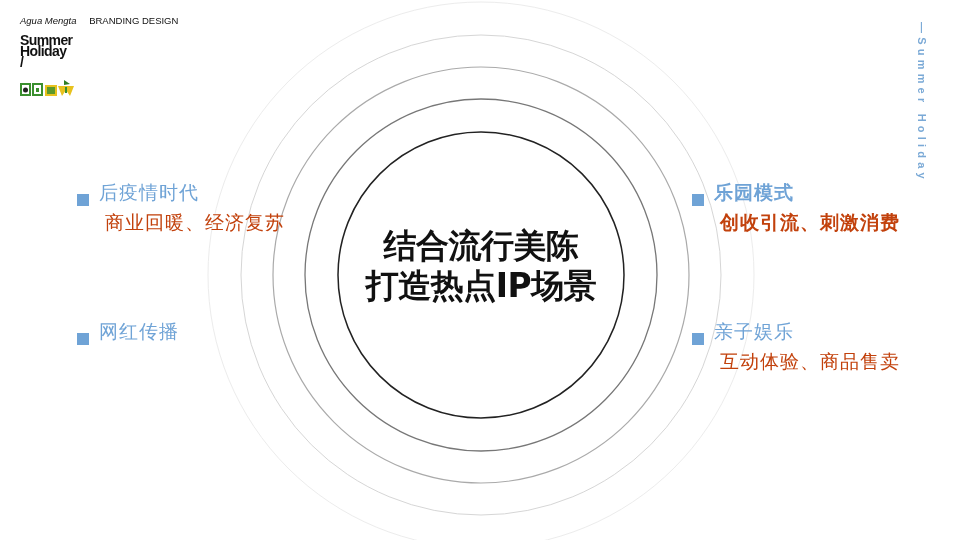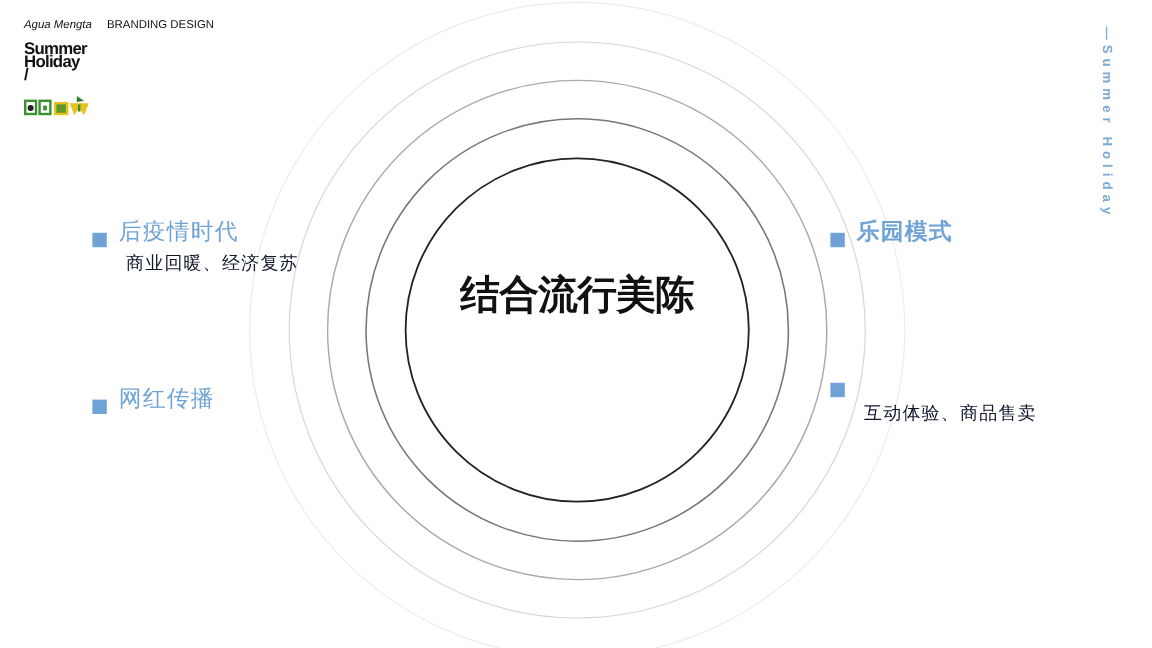--- a/index.html
+++ b/index.html
@@ -29,21 +29,21 @@
       color: #7aa9d6; font-weight: bold; font-size: 11px; letter-spacing: 4.2px;
       font-family: "Liberation Sans", sans-serif; white-space: nowrap;
     }
     .item { position: absolute; }
     .item .head { display: flex; align-items: flex-end; white-space: nowrap; }
     .item .bullet {
       width: 12px; height: 12px; background: #6fa3d6; margin-right: 10px;
     }
     .item .title { font-size: 19px; color: #6fa3d6; letter-spacing: 1px; }
     .item .desc {
-      font-size: 15px; color: #0f172a; margin-left: 28px; margin-top: 4px;
+      font-size: 19px; color: #c2410c; margin-left: 28px; margin-top: 4px;
       white-space: nowrap; letter-spacing: 1px;
     }
     .center-text {
       position: absolute; left: 341px; top: 226px; width: 280px; text-align: center;
       font-size: 33px; font-weight: bold; color: #111; line-height: 40px;
       letter-spacing: -0.5px;
     }
     .center-text div { white-space: nowrap; }
   </style>
 </head>
@@ -97,24 +97,27 @@
     <span class="bullet"></span>
     <span class="title">网红传播</span>
   </div>
 </div>
 
 <div class="item" style="left:692px; top:180px;font-weight:bold;">
   <div class="head">
     <span class="bullet"></span>
     <span class="title">乐园模式</span>
   </div>
+  <div class="desc">创收引流、刺激消费</div>
 </div>
 
 <div class="item" style="left:692px; top:319px;">
   <div class="head">
     <span class="bullet"></span>
+    <span class="title">亲子娱乐</span>
   </div>
   <div class="desc">互动体验、商品售卖</div>
 </div>
 
 <div class="center-text">
   <div>结合流行美陈</div>
+  <div>打造热点IP场景</div>
 </div>
 
 </body></html>

